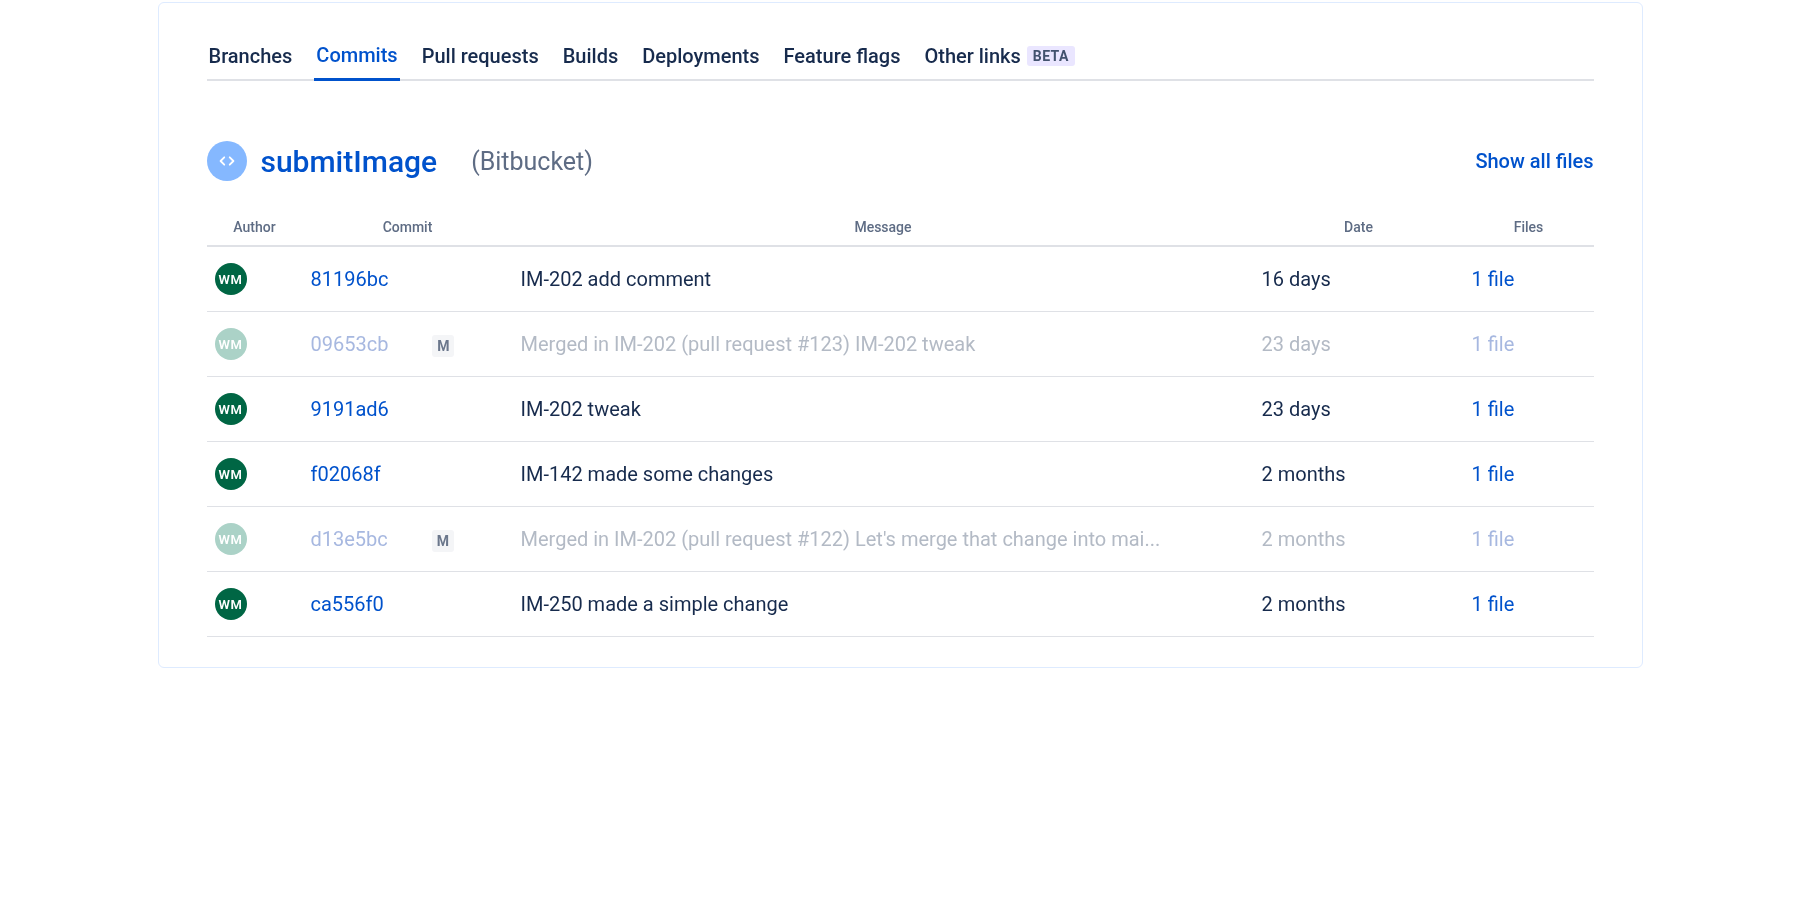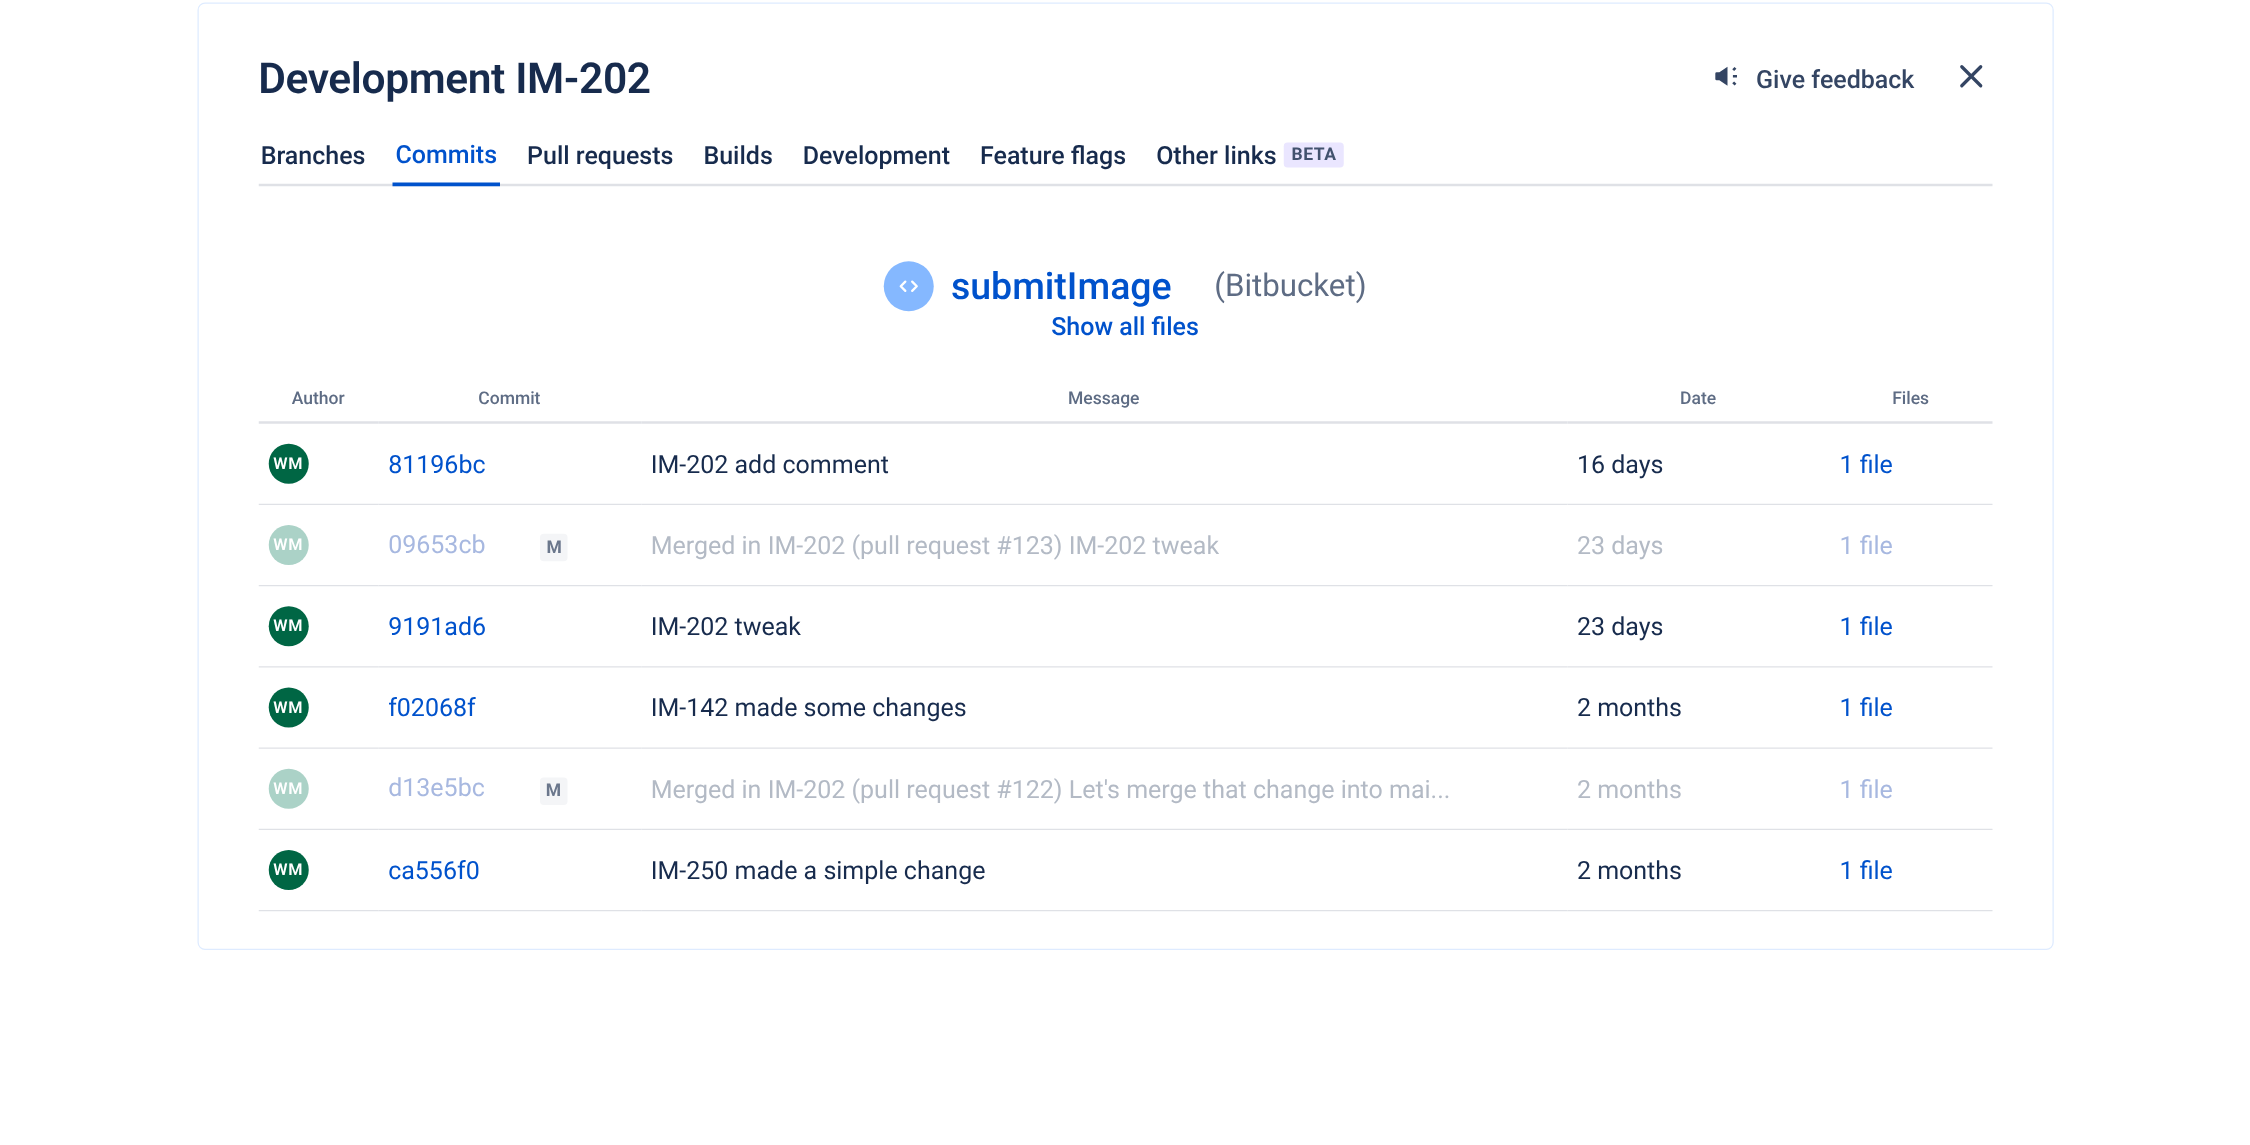--- a/index.html
+++ b/index.html
@@ -98,21 +98,20 @@
     letter-spacing: .4px;
     text-align: center;
   }
 
   .repo-row {
     display: flex;
     align-items: center;
     justify-content: space-between;
     margin-top: 60px;
     margin-bottom: 28px;
-    flex-direction: column;
   }
   .repo-left {
     display: flex;
     align-items: center;
     gap: 14px;
   }
   .repo-icon {
     width: 40px; height: 40px;
     background: var(--accent);
     border-radius: 50%;
@@ -189,58 +188,36 @@
   col.col-commit  { width: 210px; }
   col.col-message { }
   col.col-date    { width: 210px; }
   col.col-files   { width: 130px; }
 </style>
 </head>
 <body>
 
 <div class="dialog">
 
-  <div class="hdr">
-    <div class="title">Development IM-202</div>
-    <div class="hdr-right">
-      <div class="feedback">
-        <span class="megaphone">
-          <svg viewBox="0 0 24 24" fill="currentColor">
-              <path d="M3 10v4a1 1 0 0 0 1 1h2l6 4V5L6 9H4a1 1 0 0 0-1 1Z"></path>
-              <path d="M15.5 6.8l1.7-1.7 1.4 1.4-1.7 1.7-1.4-1.4Zm0 10.4l1.4-1.4 1.7 1.7-1.4 1.4-1.7-1.7ZM16 11h3v2h-3v-2Z"></path>
-            </svg>
-        </span>
-        <span>Give feedback</span>
-      </div>
-      <div class="close-btn">
-        <span>
-          <svg viewBox="0 0 24 24" fill="none" stroke="currentColor" stroke-width="2.4" stroke-linecap="round">
-              <line x1="5" y1="5" x2="19" y2="19"></line>
-              <line x1="19" y1="5" x2="5" y2="19"></line>
-            </svg>
-        </span>
-      </div>
-    </div>
-  </div>
 
   <div class="tabs" id="tabs">
       <div class="tab">
         <span>Branches</span>
       </div>
       <div class="tab active">
         <span>Commits</span>
       </div>
       <div class="tab">
         <span>Pull requests</span>
       </div>
       <div class="tab">
         <span>Builds</span>
       </div>
       <div class="tab">
-        <span>Development</span>
+        <span>Deployments</span>
       </div>
       <div class="tab">
         <span>Feature flags</span>
       </div>
       <div class="tab">
         <span>Other links</span>
         <span class="beta-badge">BETA</span>
       </div>
     </div>
 

